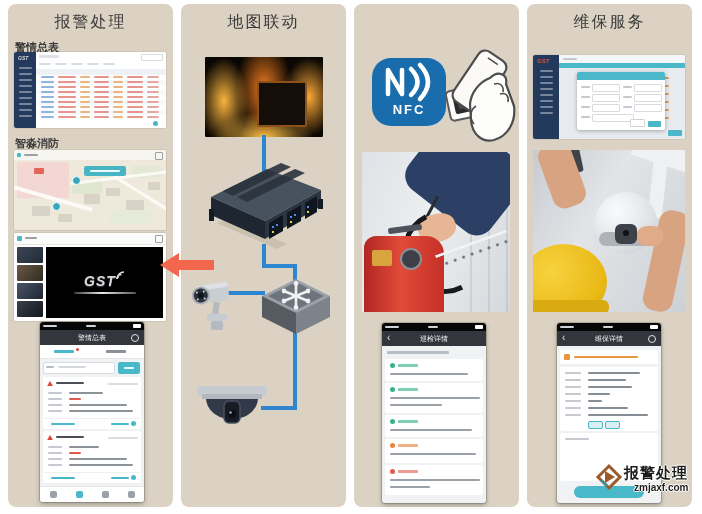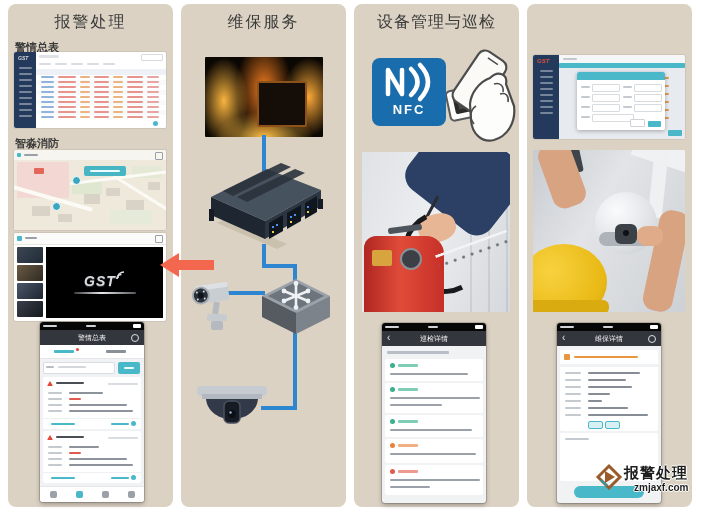--- a/index.html
+++ b/index.html
@@ -254,21 +254,21 @@
       <div class="tabbar">
         <i class="tb"></i>
         <i class="tb active"></i>
         <i class="tb"></i>
         <i class="tb"></i>
       </div>
     </div>
   </section>
 
   <section class="col" style="left:181px">
-    <h2 class="col-title">维保服务</h2>
+    <h2 class="col-title">地图联动</h2>
 
     <div class="fire" style="left:24px;top:53px;width:118px;height:80px">
       <div class="fire-box"></div>
     </div>
 
     <i class="line" style="left:81px;top:131px;width:4px;height:40px"></i>
     <i class="line" style="left:81px;top:240px;width:4px;height:24px"></i>
     <i class="line" style="left:81px;top:260px;width:35px;height:4px"></i>
     <i class="line" style="left:112px;top:260px;width:4px;height:146px"></i>
     <i class="line" style="left:44px;top:287px;width:40px;height:4px"></i>
@@ -348,23 +348,22 @@
       <circle cx="37" cy="30" r="4" fill="#0c0f14"></circle>
       <circle cx="35.5" cy="28.5" r="1.2" fill="#9fb6d8"></circle>
     </svg>
   </section>
 
   <svg style="position:absolute;left:160px;top:252px;z-index:5" width="54" height="26" viewBox="0 0 54 26">
     <polygon points="0,13 19,1 19,8 54,8 54,18 19,18 19,25" fill="#f2674d"></polygon>
   </svg>
 
   <section class="col" style="left:354px">
-    <h2 class="col-title" style="letter-spacing:1px">设备管理与巡检</h2>
-
-    <div style="position:absolute;left:18px;top:54px;width:74px;height:68px;background:#1a6dac;border-radius:8px">
+
+    <div style="position:absolute;left:18px;top:54px;width:74px;height:68px;background:#1a6dac;border-radius:19px">
       <svg width="74" height="46" viewBox="0 0 74 46" style="display:block">
         <g stroke="#fff" stroke-width="4.5" fill="none" stroke-linecap="round" stroke-linejoin="round">
           <path d="M16,36 L16,12 L30,36 L30,12"></path>
           <path d="M39,11 Q52,24 39,37"></path>
           <path d="M48,7 Q64,24 48,41"></path>
         </g>
       </svg>
       <div style="text-align:center;color:#fff;font-weight:bold;font-size:13px;letter-spacing:2px;margin-top:-2px">NFC</div>
     </div>
 
@@ -434,20 +433,21 @@
       <div class="card" style="height:30px">
         <i class="dot" style="left:5px;top:4px;background:#e05b4e"></i>
         <i class="bar" style="left:13px;top:5px;width:20px;height:3px;background:#ec9a92"></i>
         <i class="bar" style="left:5px;top:14px;width:90px;background:#9ba1a9"></i>
         <i class="bar" style="left:5px;top:21px;width:40px;background:#9ba1a9"></i>
       </div>
     </div>
   </section>
 
   <section class="col" style="left:527px">
+    <h2 class="col-title">维保服务</h2>
 
     <div class="shot" style="left:6px;top:51px;width:152px;height:84px">
       <div class="side" style="width:26px">
         <div class="side-logo red">GST</div>
         <div>
             <div class="side-menu">
               <i></i>
             </div>
             <div class="side-menu">
               <i></i>

